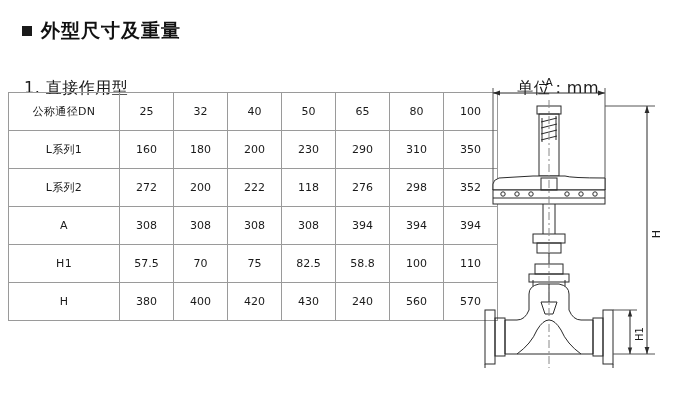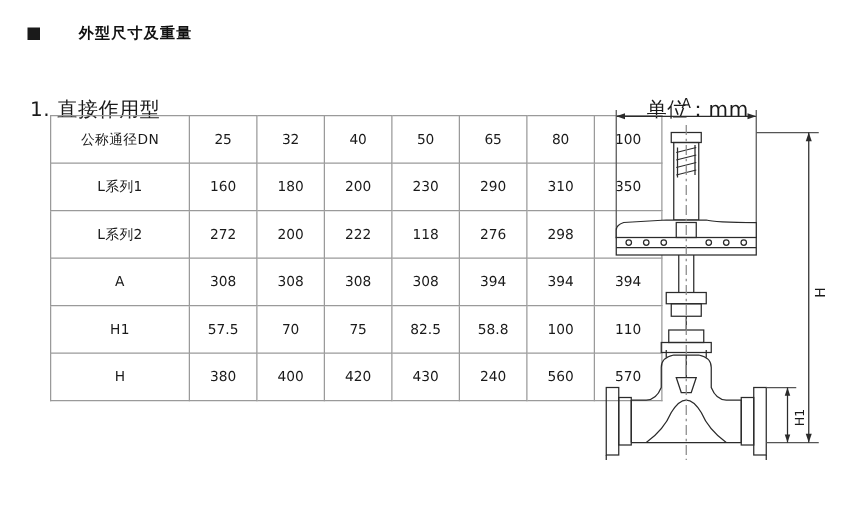--- a/index.html
+++ b/index.html
@@ -28,25 +28,24 @@
     align-items: center;
     gap: 9px;
   }
   .heading .bullet {
     width: 10px;
     height: 10px;
     background: #1a1a1a;
     display: inline-block;
   }
   .heading .htext {
-    font-size: 12px;
+    font-size: 19px;
     font-weight: bold;
     letter-spacing: 1px;
     color: #111;
-    margin-left: 22px;
   }
   
   .subrow {
     position: absolute;
     left: 24px;
     top: 68px;
     width: 575px;
     display: flex;
     justify-content: space-between;
     align-items: baseline;
@@ -56,21 +55,21 @@
   .subrow .left {
     letter-spacing: .5px;
   }
   .subrow .right {
     letter-spacing: .5px;
     margin-top: 10px;
   }
   
   .tablewrap {
     position: absolute;
-    left: 40px;
+    left: 8px;
     top: 92px;
     border-radius: 21px;
   }
   table.spec {
     border-collapse: collapse;
     table-layout: fixed;
   }
   table.spec td {
     border: 1px solid #9a9a9a;
     height: 37px;

